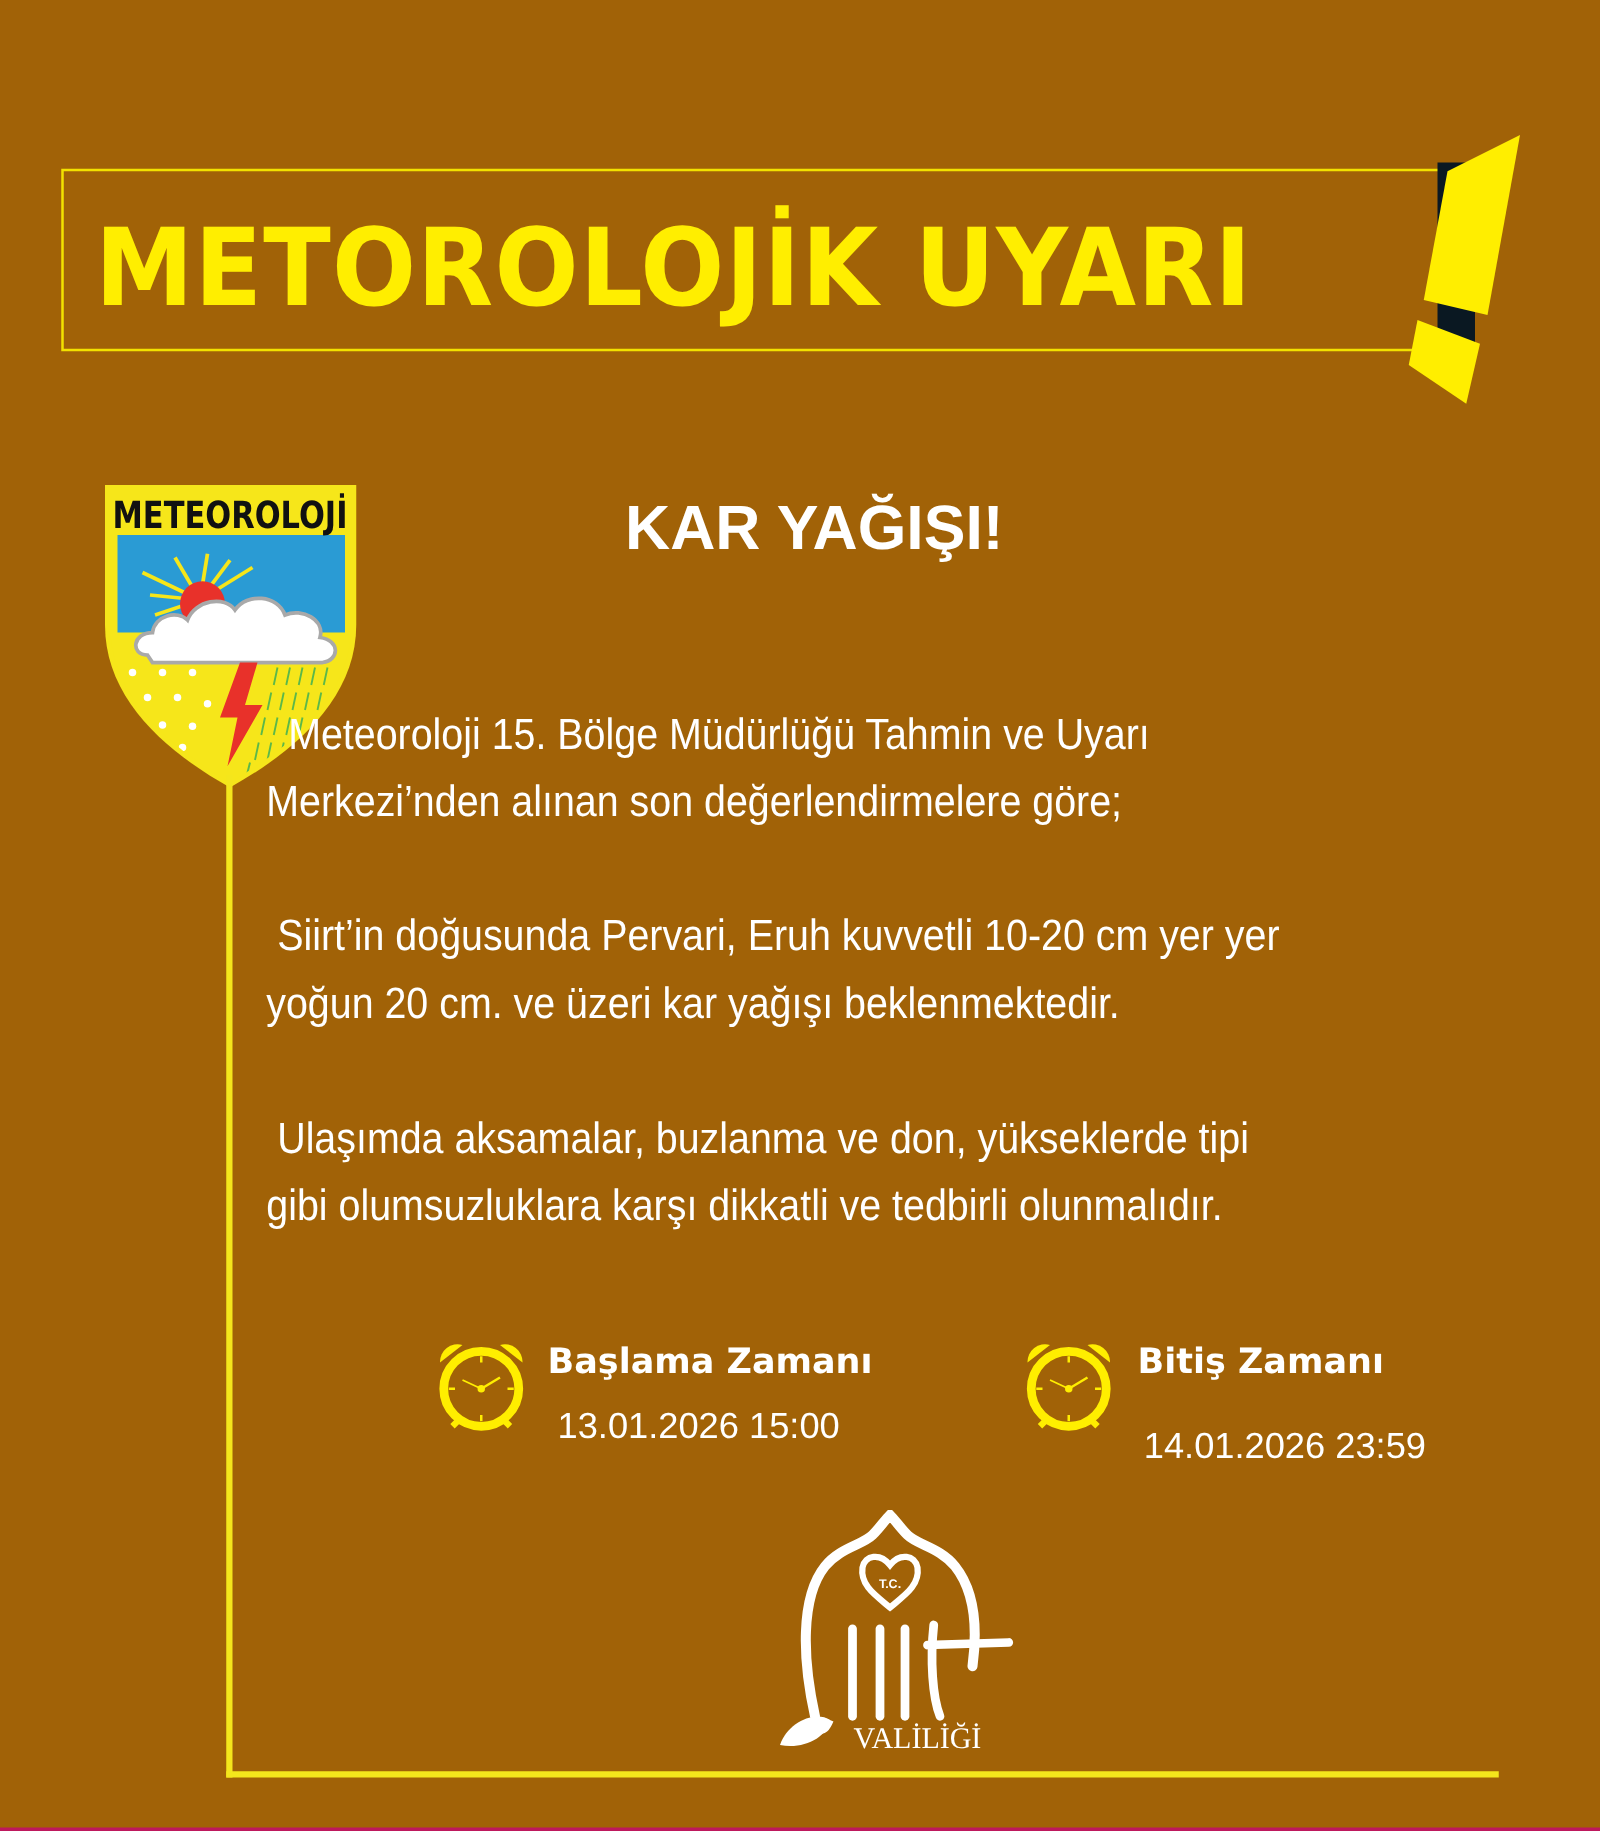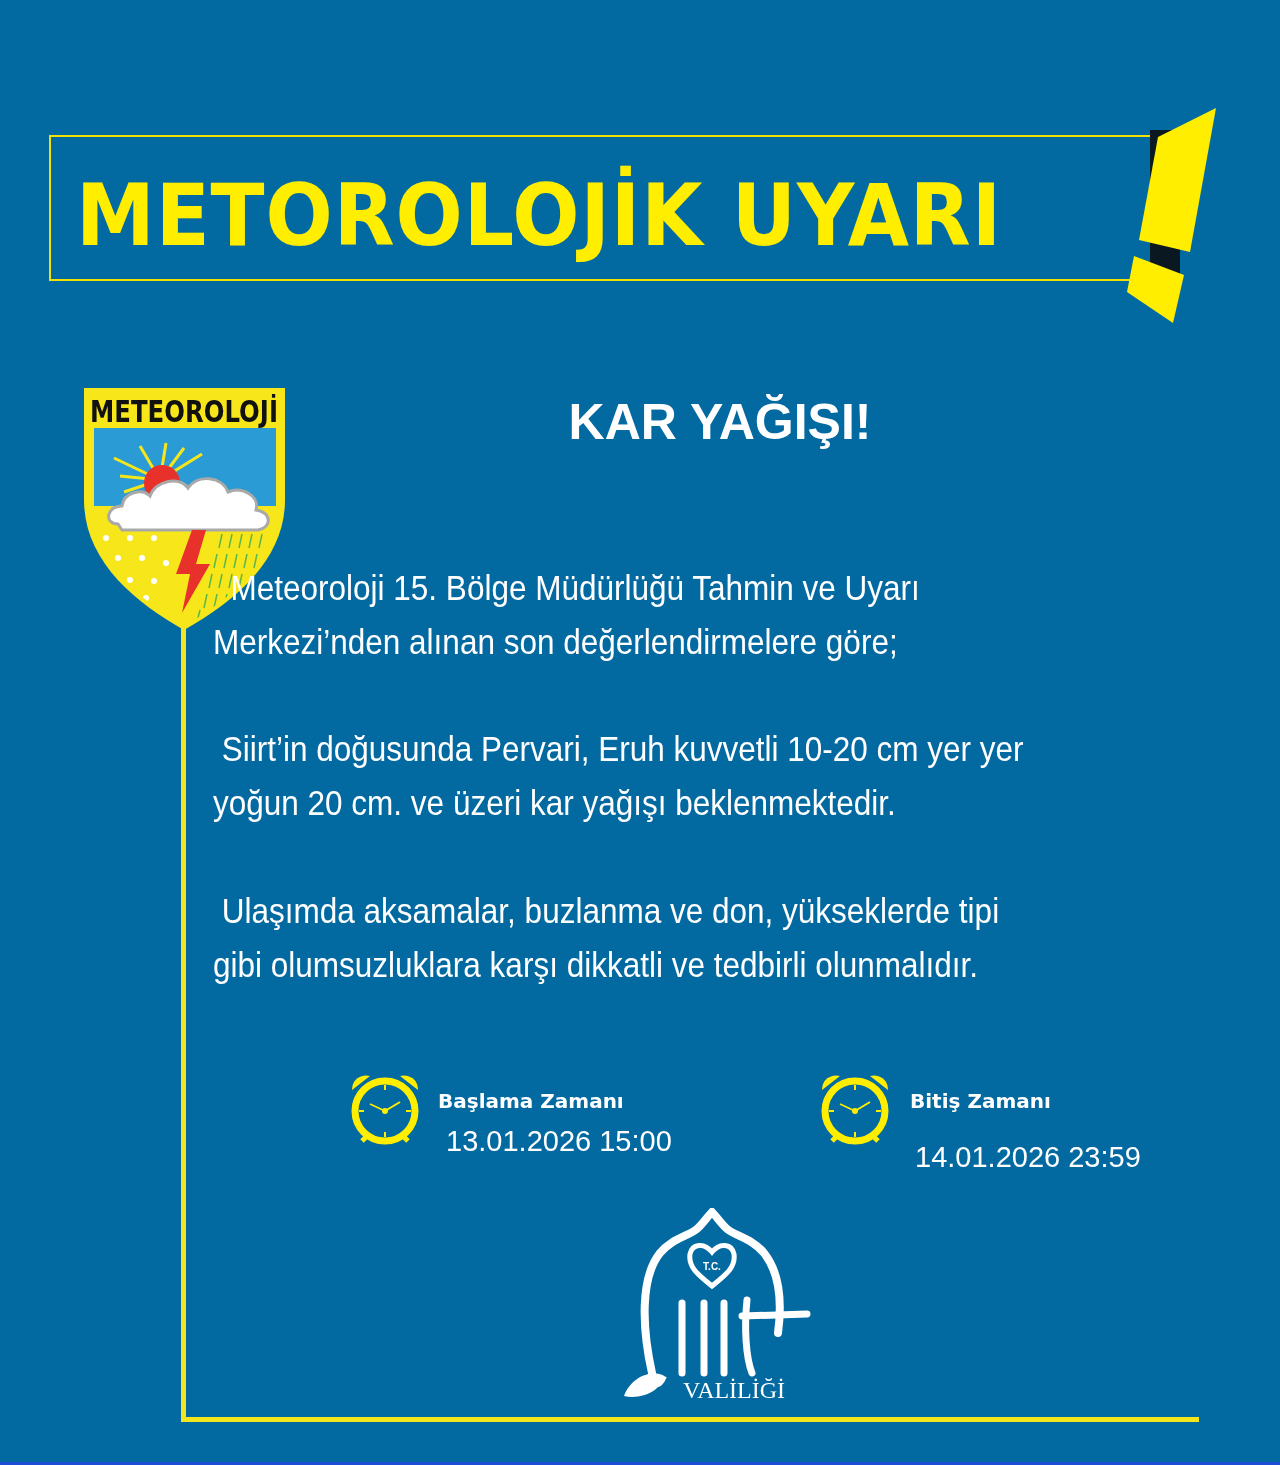--- a/index.html
+++ b/index.html
@@ -2,21 +2,21 @@
 <html><head>
 <meta charset="utf-8">
 <style>
   html, body { margin: 0; padding: 0; }
   body {
     width: 1280px; height: 1465px; overflow: hidden;
     background: #0b1924;
     font-family: "Liberation Sans", sans-serif;
     position: relative;
   }
-  .page { position: absolute; inset: 0; background: #0369a1; border-bottom: 3px solid #1d4ed8; box-sizing: border-box; }
+  .page { position: absolute; inset: 0; background: #a16207; border-bottom: 3px solid #be185d; box-sizing: border-box; }
 
   
   .banner-box {
     position: absolute; left: 49px; top: 135px; width: 1115px; height: 146px;
     border: 2px solid #f2e100; box-sizing: border-box;
   }
   .banner-title {
     position: absolute; left: 76px; top: 160px; height: 110px;
     color: #ffee00; font-family: "DejaVu Sans", sans-serif; font-weight: bold;
     font-size: 86px; letter-spacing: 1px; line-height: 110px;
@@ -26,41 +26,41 @@
   .exclaim { position: absolute; left: 0; top: 0; width: 1280px; height: 340px; pointer-events: none; }
 
   
   .meteo-logo { position: absolute; left: 82px; top: 388px; width: 205px; height: 242px; }
 
   
   .frame-v { position: absolute; left: 181px; top: 620px; width: 5px; height: 802px; background: #f4e61c; }
   .frame-h { position: absolute; left: 181px; top: 1417px; width: 1018px; height: 5px; background: #f4e61c; }
 
   .headline {
-    position: absolute; left: 500px; top: 392px; width: 440px; text-align: center;
+    position: absolute; left: 500px; top: 392px; width: 440px; text-align: left;
     color: #ffffff; font-weight: bold; font-size: 50px; line-height: 60px;
   }
 
   .para {
     position: absolute; left: 213px; width: 1012px;
     color: #ffffff; font-size: 35px; line-height: 54px;
     text-align: justify;
     transform: scaleX(0.9); transform-origin: left top;
     width: 1124px;
   }
   .para .line { display: block; white-space: nowrap; }
   .p1 { top: 561px; }
   .p2 { top: 722px; }
   .p3 { top: 884px; }
 
   .time-block { position: absolute; }
   .time-block .clock { position: absolute; left: 0; top: 0; width: 74px; height: 74px; }
   .time-block .label {
     position: absolute; color: #ffffff; font-family: "DejaVu Sans", sans-serif; font-weight: bold;
-    font-size: 20px; white-space: nowrap; line-height: 34px; margin-top: 12px;
+    font-size: 28px; white-space: nowrap; line-height: 34px;
   }
   .time-block .value {
     position: absolute; color: #ffffff; font-size: 29px; white-space: nowrap; line-height: 34px; text-align: center;
   }
   .start { left: 348px; top: 1072px; }
   .start .label { left: 90px; top: 0px; }
   .start .value { left: 98px; top: 52px; }
   .end { left: 818px; top: 1072px; }
   .end .label { left: 92px; top: 0px; text-align: center; }
   .end .value { left: 97px; top: 68px; }

